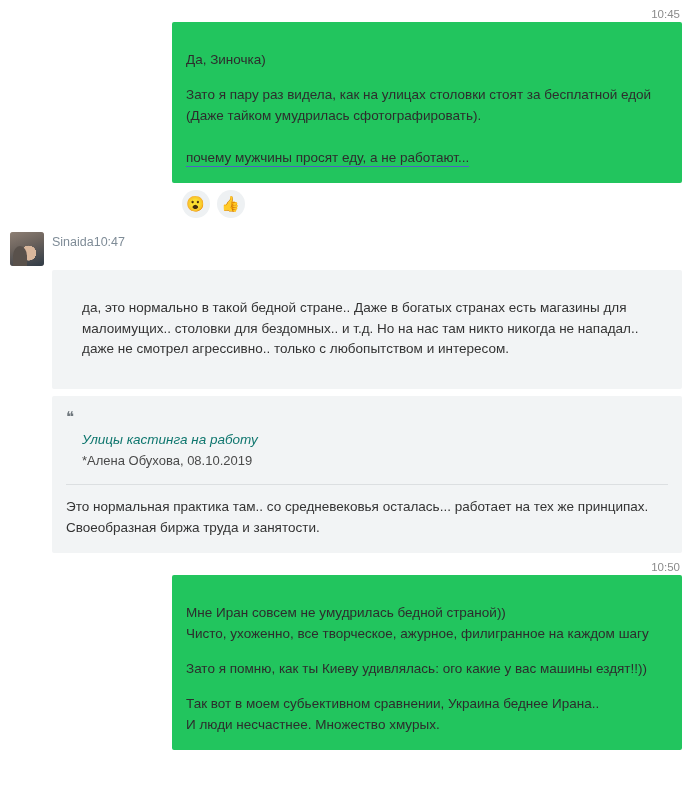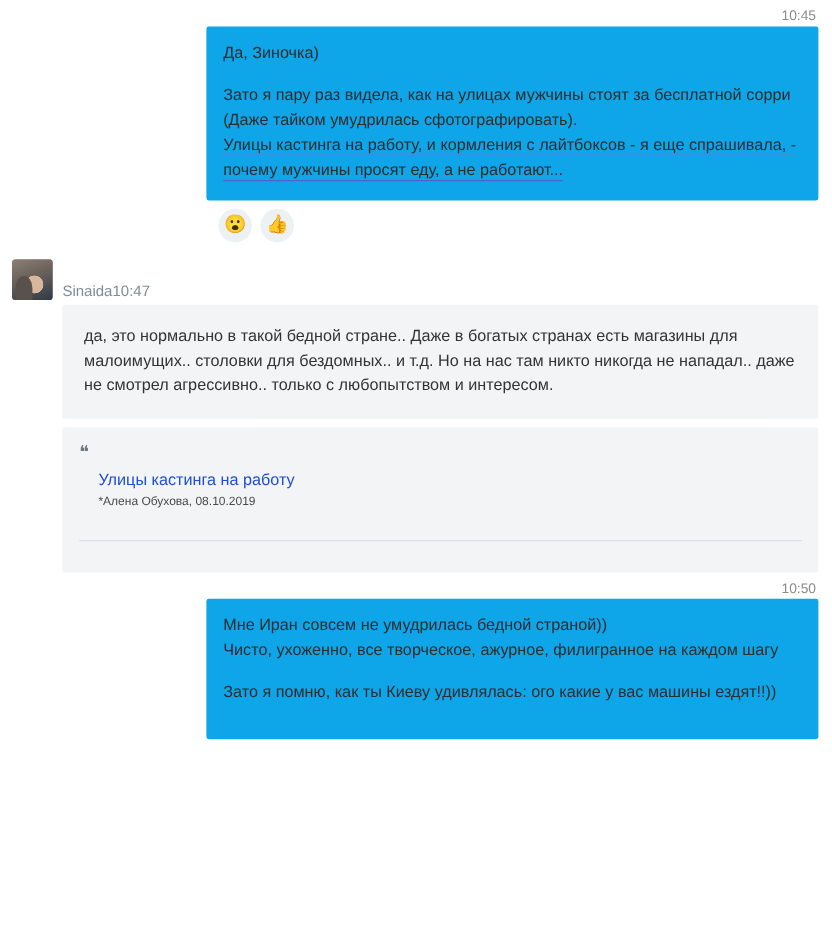--- a/index.html
+++ b/index.html
@@ -34,23 +34,23 @@
     padding: 8px 12px 2px 0;
   }
 
   
   .out-wrap {
     display: flex;
     justify-content: flex-start;
     padding: 0 10px 0 172px;
   }
   .bubble-out {
-    background: #0ea5e9;
+    background: #22c55e;
     border-radius: 2px;
-    padding: 12px 14px 14px 14px;
+    padding: 28px 14px 14px 14px;
     width: 100%;
     box-sizing: border-box;
     line-height: 1.55;
     color: #2d2d2d;
   }
   .bubble-out p {
     margin: 0;
   }
   .gap {
     height: 14px;
@@ -82,21 +82,21 @@
     line-height: 1;
   }
 
   
   .in-block {
     padding: 14px 10px 0 10px;
     position: relative;
   }
   .in-head {
     display: flex;
-    align-items: flex-end;
+    align-items: flex-start;
     gap: 8px;
     margin-bottom: 4px;
   }
   .avatar {
     width: 34px;
     height: 34px;
     border-radius: 3px;
     overflow: hidden;
     flex: 0 0 34px;
     position: relative;
@@ -128,41 +128,42 @@
   }
   .bubble-in {
     background: #f2f4f5;
     border-radius: 2px;
     padding: 12px 14px 13px 14px;
     line-height: 1.55;
     color: #333;
     margin-bottom: 7px;
     position: relative;
   }
-  .bubble-in p { margin: 4px; }
+  .bubble-in p { margin: 16px; }
   .quote-card {
     background: #f2f4f5;
     padding: 12px 14px 14px 14px;
     border-radius: 2px;
     position: relative;
   }
   .qmark {
     color: #6f777d;
     font-size: 15px;
     letter-spacing: -1px;
     margin-bottom: 6px;
   }
   .q-title {
-    color: #1d4ed8;
+    font-style: italic;
+    color: #0f766e;
     margin: 0 0 6px 16px;
   }
   .q-src {
     color: #4a4a4a;
-    margin: 0 0 26px 16px;
-    font-size: 10px;
+    margin: 0 0 16px 16px;
+    font-size: 13px;
   }
   .q-sep {
     height: 1px;
     background: #dcdfe1;
     margin: 0 0 12px 0;
   }
   .q-text {
     margin: 0;
     line-height: 1.55;
     color: #333;
@@ -172,22 +173,22 @@
 <body>
 
 <div class="chat">
 
   <div class="row">
     <div class="time-right">10:45</div>
     <div class="out-wrap">
       <div class="bubble-out">
         <p>Да, Зиночка)</p>
         <div class="gap"></div>
-        <p>Зато я пару раз видела, как на улицах мужчины стоят за бесплатной сорри (Даже тайком умудрилась сфотографировать).</p>
-        <p><span class="u-pink">Улицы кастинга на работу, и кормления с лайтбоксов - я еще спрашивала, -</span><br><span class="u-blue">почему мужчины просят еду, а не работают...</span></p>
+        <p>Зато я пару раз видела, как на улицах столовки стоят за бесплатной едой (Даже тайком умудрилась сфотографировать).</p>
+        <p><br><span class="u-blue">почему мужчины просят еду, а не работают...</span></p>
       </div>
     </div>
     <div class="reactions">
       <div class="reaction">😮</div>
       <div class="reaction">👍</div>
     </div>
   </div>
 
   <div class="in-block">
     <div class="in-head">
@@ -202,31 +203,34 @@
     <div class="in-body">
       <div class="bubble-in">
         <p>да, это нормально в такой бедной стране.. Даже в богатых странах есть магазины для малоимущих.. столовки для бездомных.. и т.д. Но на нас там никто никогда не нападал.. даже не смотрел агрессивно.. только с любопытством и интересом.</p>
 
       </div>
       <div class="quote-card">
         <div class="qmark">❝</div>
         <p class="q-title">Улицы кастинга на работу</p>
         <p class="q-src">*Алена Обухова, 08.10.2019</p>
         <div class="q-sep"></div>
+        <p class="q-text">Это нормальная практика там.. со средневековья осталась... работает  на тех же принципах. Своеобразная биржа труда и занятости.</p>
 
       </div>
     </div>
   </div>
 
   <div class="row">
     <div class="time-right">10:50</div>
     <div class="out-wrap">
       <div class="bubble-out">
         <p>Мне Иран совсем не умудрилась бедной страной))</p>
         <p>Чисто, ухоженно, все творческое, ажурное, филигранное на каждом шагу</p>
         <div class="gap"></div>
         <p>Зато я помню, как ты Киеву удивлялась: ого какие у вас машины ездят!!))</p>
         <div class="gap"></div>
+        <p>Так вот в моем субьективном сравнении, Украина беднее Ирана..</p>
+        <p>И люди несчастнее. Множество хмурых.</p>
       </div>
     </div>
   </div>
 
 </div>
 
 </body></html>

